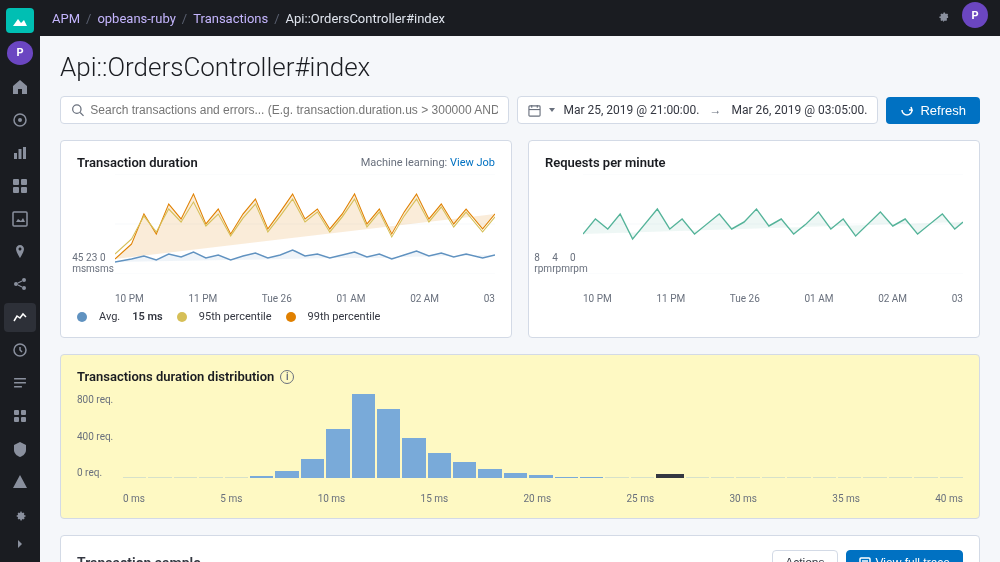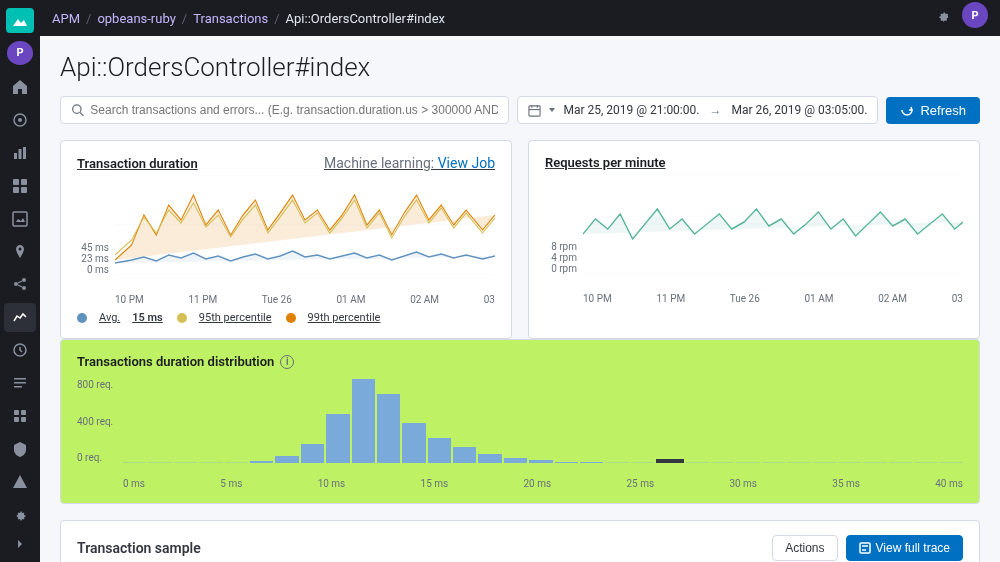--- a/index.html
+++ b/index.html
@@ -149,55 +149,55 @@
       font-size: 13px;
       font-weight: 500;
       white-space: nowrap;
     }
 
     
     .charts-row {
       display: grid;
       grid-template-columns: 1fr 1fr;
       gap: 16px;
-      text-decoration: underline;
+      margin-bottom: 16px;
     }
     .chart-card {
       background: #fff;
       border: 1px solid #d3dae6;
       border-radius: 4px;
       padding: 14px 16px;
     }
     .chart-title {
       font-size: 13px;
       font-weight: 600;
       color: #1a1c21;
       margin-bottom: 4px;
       display: flex;
       align-items: center;
       gap: 6px;
     }
     .chart-title-note {
-      font-size: 14px;
+      font-size: 11px;
       color: #69707d;
       font-weight: 400;
       margin-left: auto;
       text-align: center;
     }
     .chart-title-note a { color: #0071c2; text-decoration: none; }
     .chart-area {
       position: relative;
       height: 130px;
     }
     .chart-yaxis {
       position: absolute;
       left: 0; top: 0; bottom: 30px;
       display: flex;
-      flex-direction: column;
-      justify-content: flex-end;
+      flex-direction: row;
+      justify-content: center;
       align-items: flex-end;
       padding-right: 6px;
       font-size: 10px;
       color: #69707d;
       width: 38px;
     }
     .chart-xaxis {
       position: absolute;
       bottom: 0; left: 38px; right: 0;
       display: flex;
@@ -225,21 +225,21 @@
       gap: 12px;
     }
     .legend-dot {
       width: 10px; height: 10px;
       border-radius: 50%;
     }
     .legend-value { font-weight: 600; }
 
     
     .dist-card {
-      background: #bef264;
+      background: #fef9c3;
       border: 1px solid #d3dae6;
       border-radius: 4px;
       padding: 14px 16px;
       margin-bottom: 16px;
     }
     .dist-title {
       font-size: 13px;
       font-weight: 600;
       color: #1a1c21;
       margin-bottom: 10px;

